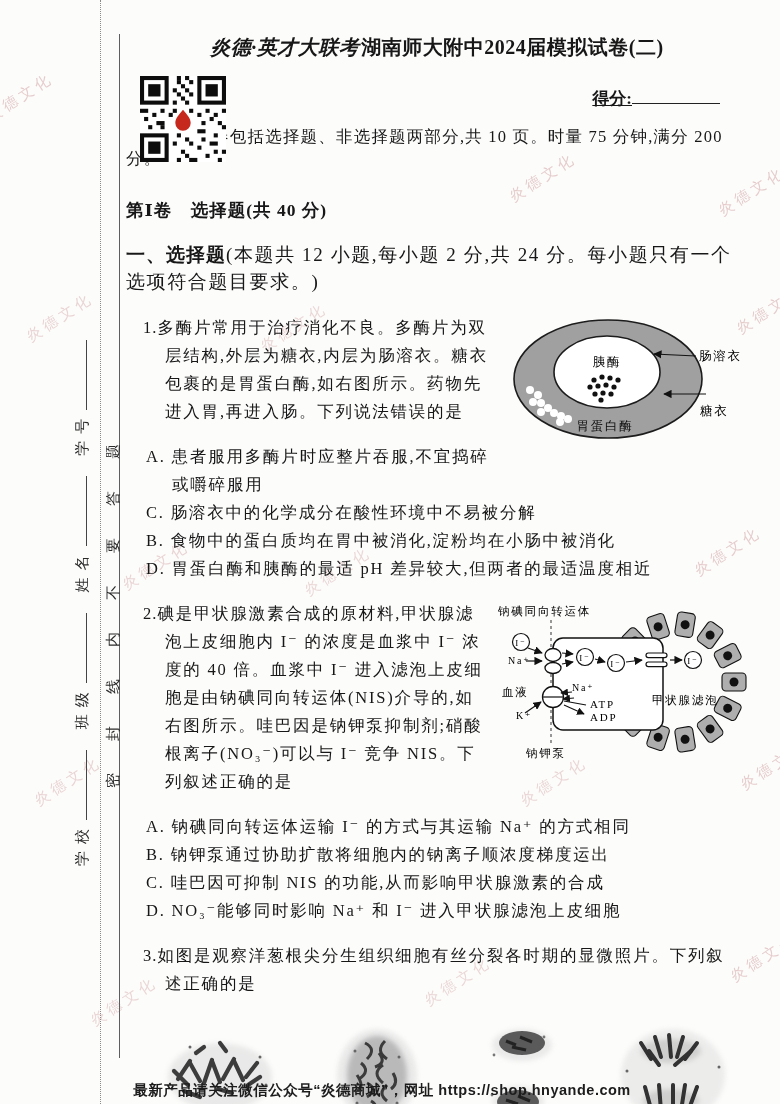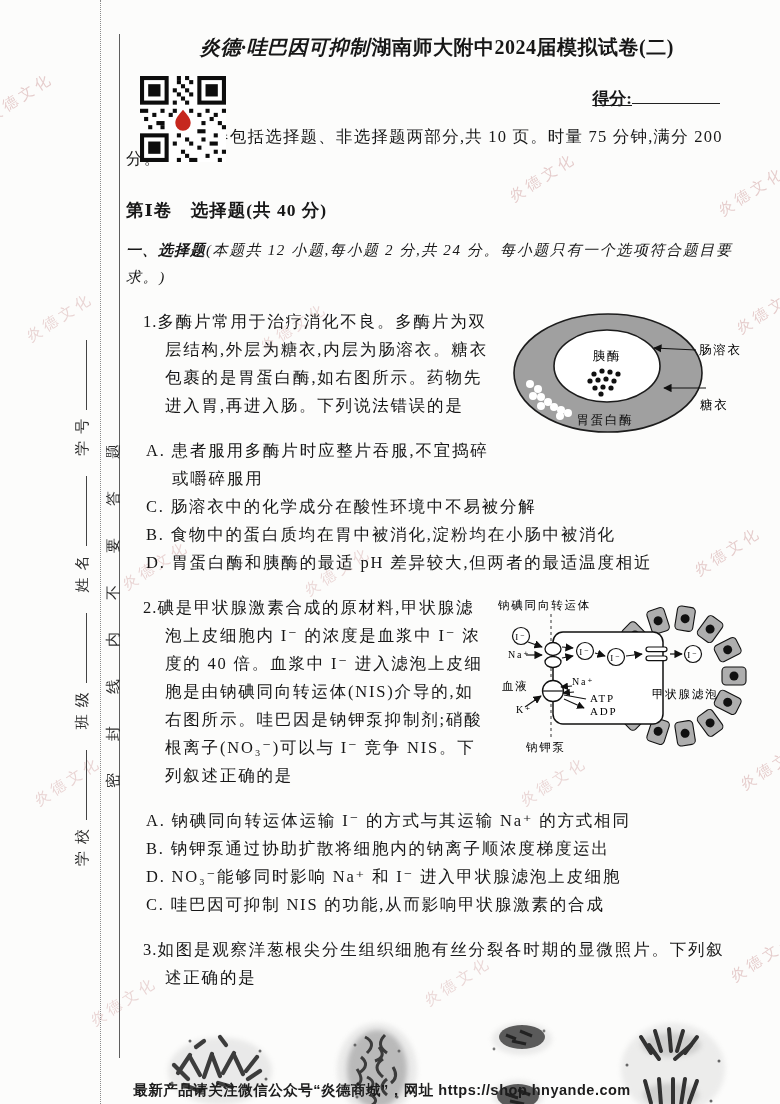--- a/index.html
+++ b/index.html
@@ -46,21 +46,21 @@
   
   #content{position:absolute;left:126px;top:34px;width:622px;}
   .exam-title{text-align:center;font-size:20px;font-weight:700;letter-spacing:.5px;}
   .exam-title .brand{font-style:italic;margin-right:2px;}
   #qr{position:absolute;left:14px;top:42px;}
   .subject{text-align:center;font-size:27px;font-weight:700;letter-spacing:.6em;padding-left:.6em;margin-top:24px;}
   .score-row{text-align:right;padding-right:28px;font-weight:700;font-size:17px;margin-top:26px;text-decoration:underline;}
   .score-row .blank{display:inline-block;width:88px;border-bottom:1.4px solid #222;height:15px;}
   .instructions{font-size:16.5px;text-indent:2em;margin:16px 0 0;letter-spacing:1.2px;}
   .part-title{font-weight:700;font-size:17.5px;margin-top:28px;letter-spacing:1px;}
-  .lead{font-size:15px;line-height:27px;letter-spacing:1.6px;font-style:italic;}
+  .lead{font-size:19px;line-height:27px;letter-spacing:1.6px;}
   .lead b{letter-spacing:1px;}
   .question{margin-top:4px;font-size:16.5px;line-height:28px;letter-spacing:1.8px;}
   .stem{margin:17px;padding-left:22px;text-indent:-22px;}
   .qnum{letter-spacing:1px;}
   .opts{padding-left:20px;}
   .opt{margin:0;padding-left:26px;text-indent:-26px;}
   .optA{max-width:470px;}
   .fig{float:right;}
   .fig1{width:240px;height:128px;margin:2px 0 2px 8px;}
   .fig2{width:252px;height:160px;margin:0 0 2px 6px;}
@@ -116,21 +116,21 @@
       </filter>
     <marker id="ah" viewBox="0 0 10 10" refX="9" refY="5" markerWidth="7" markerHeight="7" orient="auto">
         <path d="M0,0L10,5L0,10z" fill="#111"></path>
       </marker>
   </defs>
 </svg>
 
 <div id="content">
 
   <div class="exam-title">
-    <span class="brand">炎德·哇巴因可抑制</span><span>湖南师大附中2024届模拟试卷(二)</span>
+    <span class="brand">炎德·英才大联考</span><span>湖南师大附中2024届模拟试卷(二)</span>
   </div>
 
   <svg id="qr" width="86" height="86" viewBox="0 0 84 84">
     <rect x="0" y="0" width="84" height="84" fill="#fff"></rect>
     <g fill="#0d0d0d">
       <rect x="0" y="0" width="28" height="28"></rect>
         <rect x="4" y="4" width="20" height="20" fill="#fff"></rect>
         <rect x="8" y="8" width="12" height="12"></rect>
       <rect x="56" y="0" width="28" height="28"></rect>
         <rect x="60" y="4" width="20" height="20" fill="#fff"></rect>
@@ -348,22 +348,22 @@
         <line x1="68" y1="101" x2="90" y2="105" stroke="#111" stroke-width="1.1"></line>
         <line x1="68" y1="105" x2="88" y2="114" stroke="#111" stroke-width="1.1" marker-end="url(#ah)"></line>
         <text x="30" y="157" font-size="11.5">钠钾泵</text>
         <text x="156" y="104" font-size="11.5">甲状腺滤泡</text>
       </svg>
     </div>
     <p class="stem"><span class="qnum">2.</span><span>碘是甲状腺激素合成的原材料,甲状腺滤泡上皮细胞内 I⁻ 的浓度是血浆中 I⁻ 浓度的 40 倍。血浆中 I⁻ 进入滤泡上皮细胞是由钠碘同向转运体(NIS)介导的,如右图所示。哇巴因是钠钾泵抑制剂;硝酸根离子(NO₃⁻)可以与 I⁻ 竞争 NIS。下列叙述正确的是</span></p>
     <div class="opts">
       <p class="opt">A. 钠碘同向转运体运输 I⁻ 的方式与其运输 Na⁺ 的方式相同</p>
       <p class="opt">B. 钠钾泵通过协助扩散将细胞内的钠离子顺浓度梯度运出</p>
+      <p class="opt">C. 哇巴因可抑制 NIS 的功能,从而影响甲状腺激素的合成</p>
       <p class="opt">D. NO₃⁻能够同时影响 Na⁺ 和 I⁻ 进入甲状腺滤泡上皮细胞</p>
-      <p class="opt">C. 哇巴因可抑制 NIS 的功能,从而影响甲状腺激素的合成</p>
     </div>
   </div>
 
   <div class="question">
     <p class="stem"><span class="qnum">3.</span><span>如图是观察洋葱根尖分生组织细胞有丝分裂各时期的显微照片。下列叙述正确的是</span></p>
     <div class="photo-row">
       <figure>
         <svg width="120" height="96" viewBox="0 0 120 96">
           <ellipse cx="60" cy="48" rx="52" ry="34" fill="#c8c8c8" opacity=".35" filter="url(#f2)"></ellipse>
           <g stroke="#2e2e2e" stroke-width="4.2" stroke-linecap="round" fill="none" opacity=".92" filter="url(#f1)">

